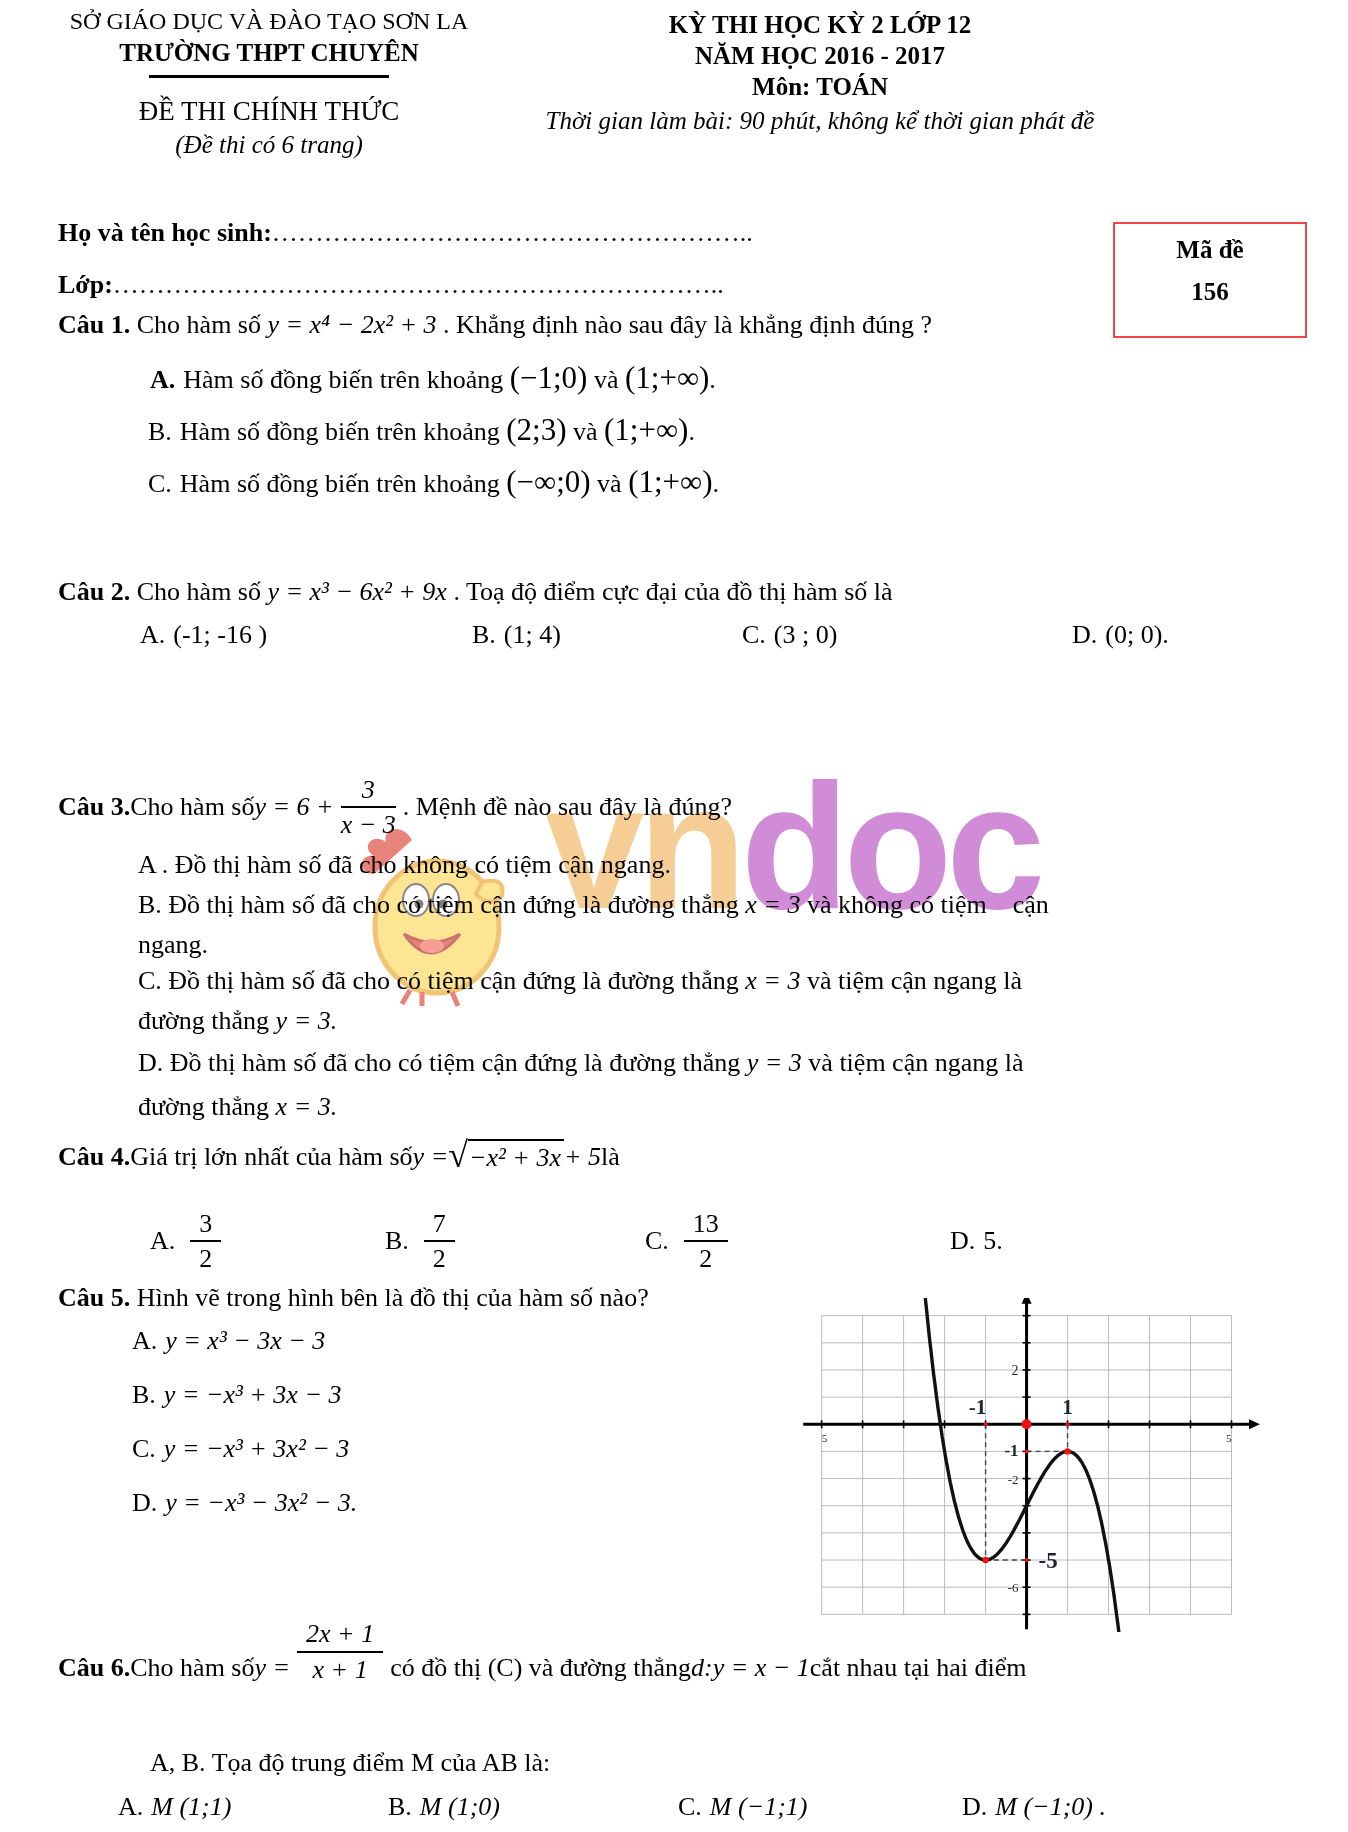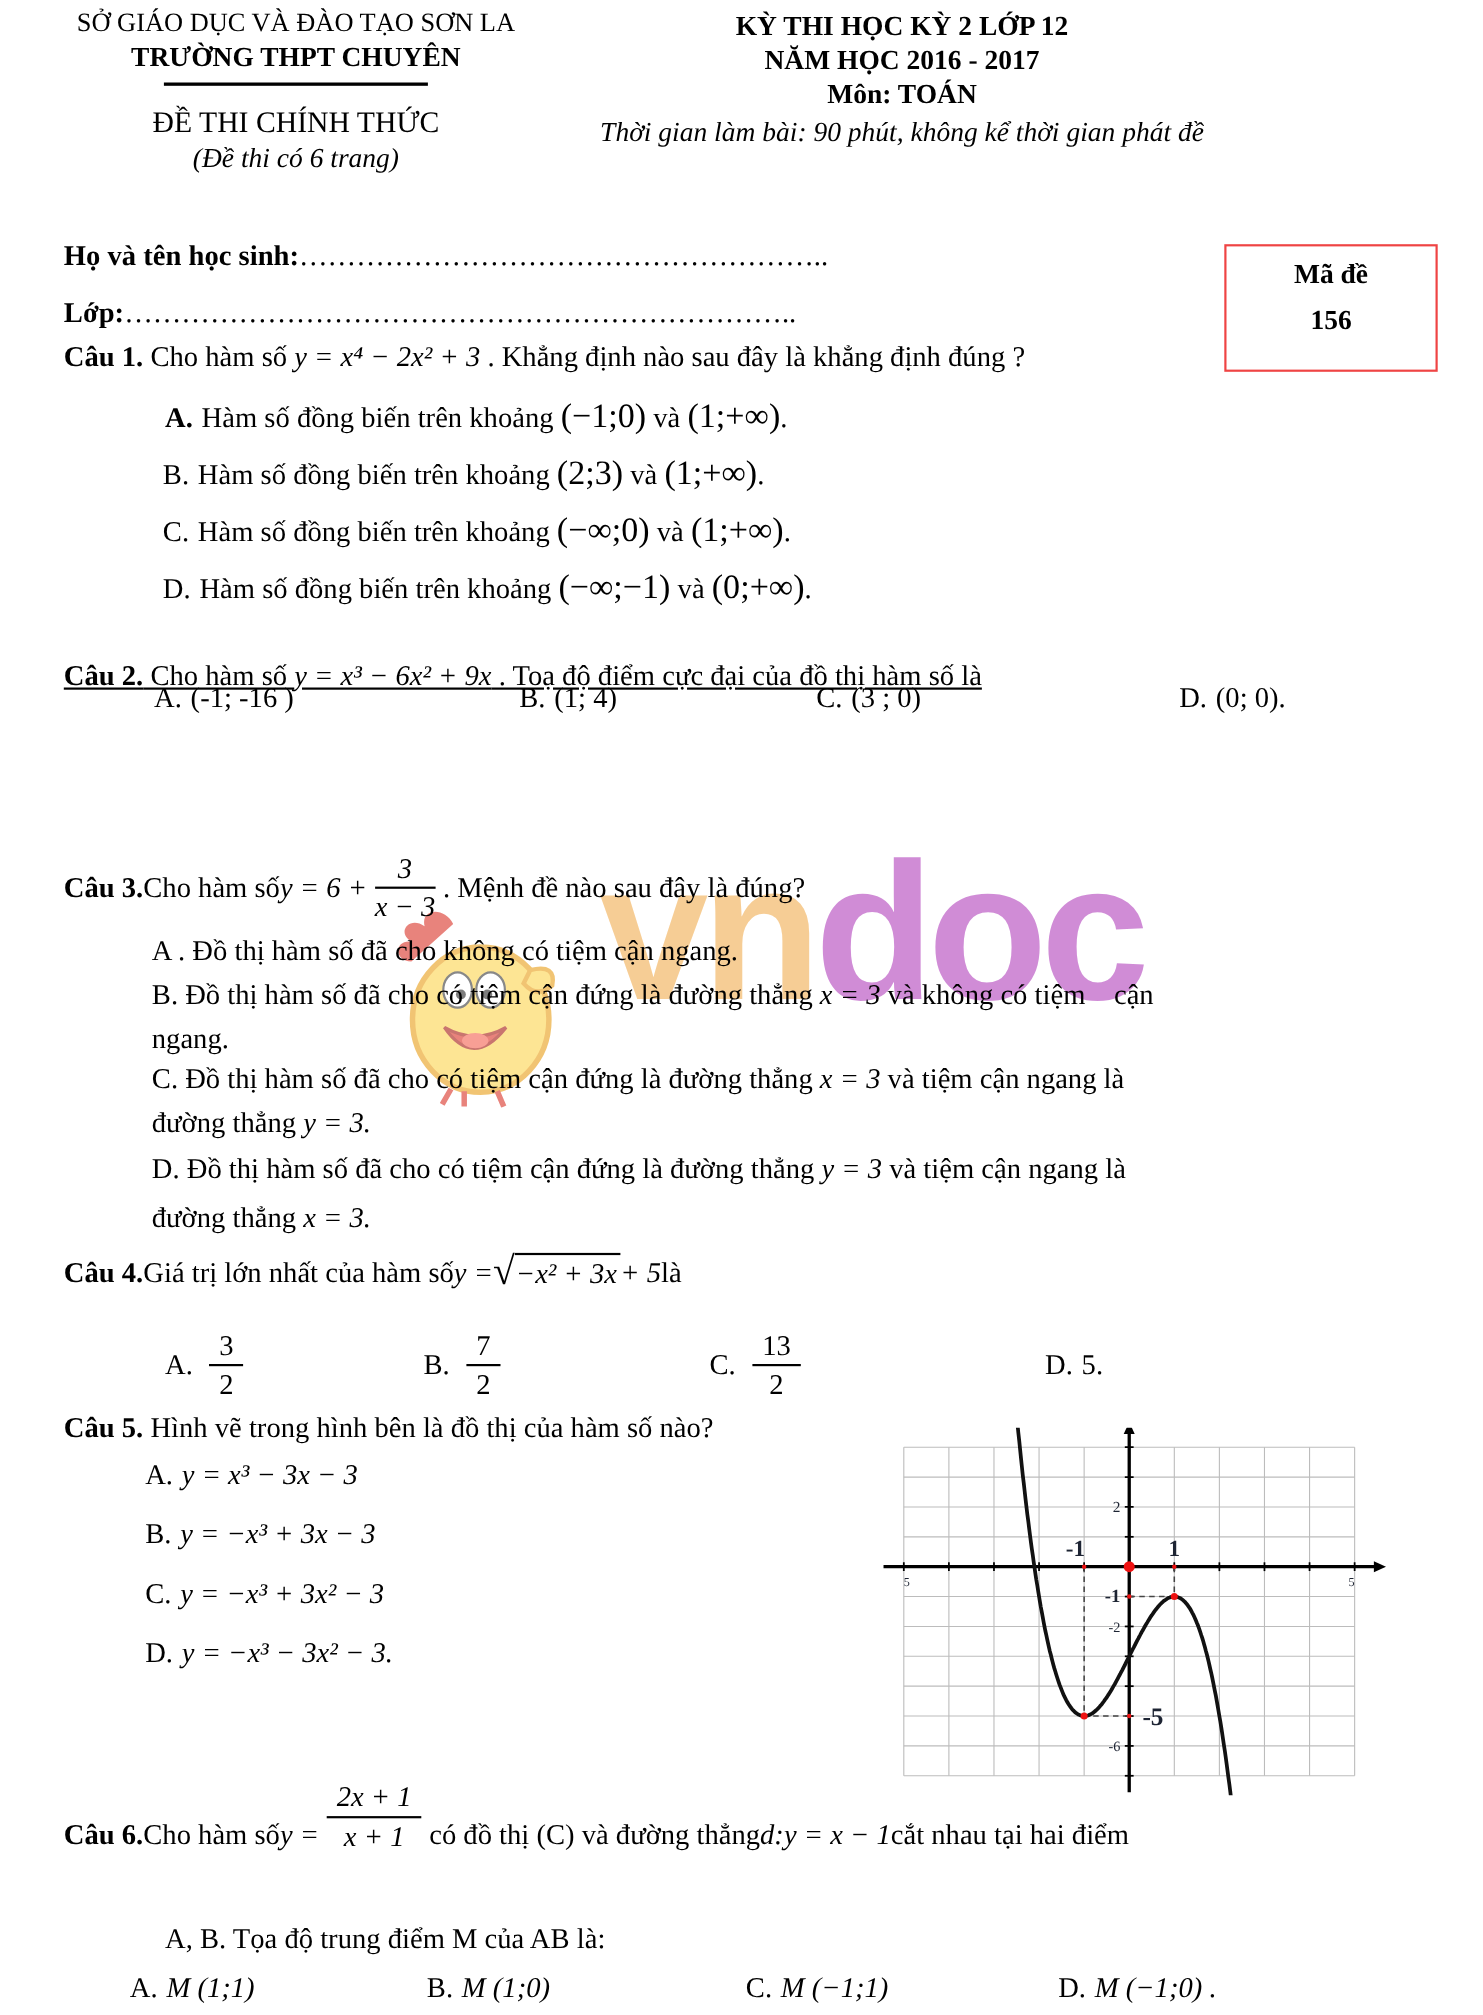--- a/index.html
+++ b/index.html
@@ -93,25 +93,22 @@
   </div>
   <div class="abs txt" style="left:150px;top:360px;">
     <span class="b letter">A.</span><span>Hàm số đồng biến trên khoảng </span><span class="iv">(−1;0)</span><span> và </span><span class="iv">(1;+∞)</span><span>.</span>
   </div>
   <div class="abs txt" style="left:148px;top:412px;">
     <span class="letter">B.</span><span>Hàm số đồng biến trên khoảng </span><span class="iv">(2;3)</span><span>  và </span><span class="iv">(1;+∞)</span><span>.</span>
   </div>
   <div class="abs txt" style="left:148px;top:464px;">
     <span class="letter">C.</span><span>Hàm số đồng biến trên khoảng </span><span class="iv">(−∞;0)</span><span>  và </span><span class="iv">(1;+∞)</span><span>.</span>
   </div>
-  <div class="abs txt" style="left:148px;top:516px;">
-    <span class="letter">D.</span><span>Hàm số đồng biến trên khoảng </span><span class="iv">(−∞;−1)</span><span> và </span><span class="iv">(0;+∞)</span><span>.</span>
-  </div>
-
-  <div class="abs txt" style="left:58px;top:600px;text-decoration:underline;">
+
+  <div class="abs txt" style="left:58px;top:577px;">
     <span class="b">Câu 2.</span><span> Cho hàm số  </span><span class="math">y = x³ − 6x² + 9x</span><span> . Toạ độ điểm cực đại của đồ thị hàm số là</span>
   </div>
   <div class="abs txt" style="left:140px;top:620px;text-align:center;"><span class="letter">A.</span><span>(-1; -16 )</span></div>
   <div class="abs txt" style="left:472px;top:620px;"><span class="letter">B.</span><span>(1; 4)</span></div>
   <div class="abs txt" style="left:742px;top:620px;"><span class="letter">C.</span><span>(3 ; 0)</span></div>
   <div class="abs txt" style="left:1072px;top:620px;"><span class="letter">D.</span><span>(0; 0).</span></div>
 
   <div class="abs stem-flex" style="left:58px;top:752px;height:110px;">
     <span class="b">Câu 3.</span>
       <span> Cho hàm số  </span>

